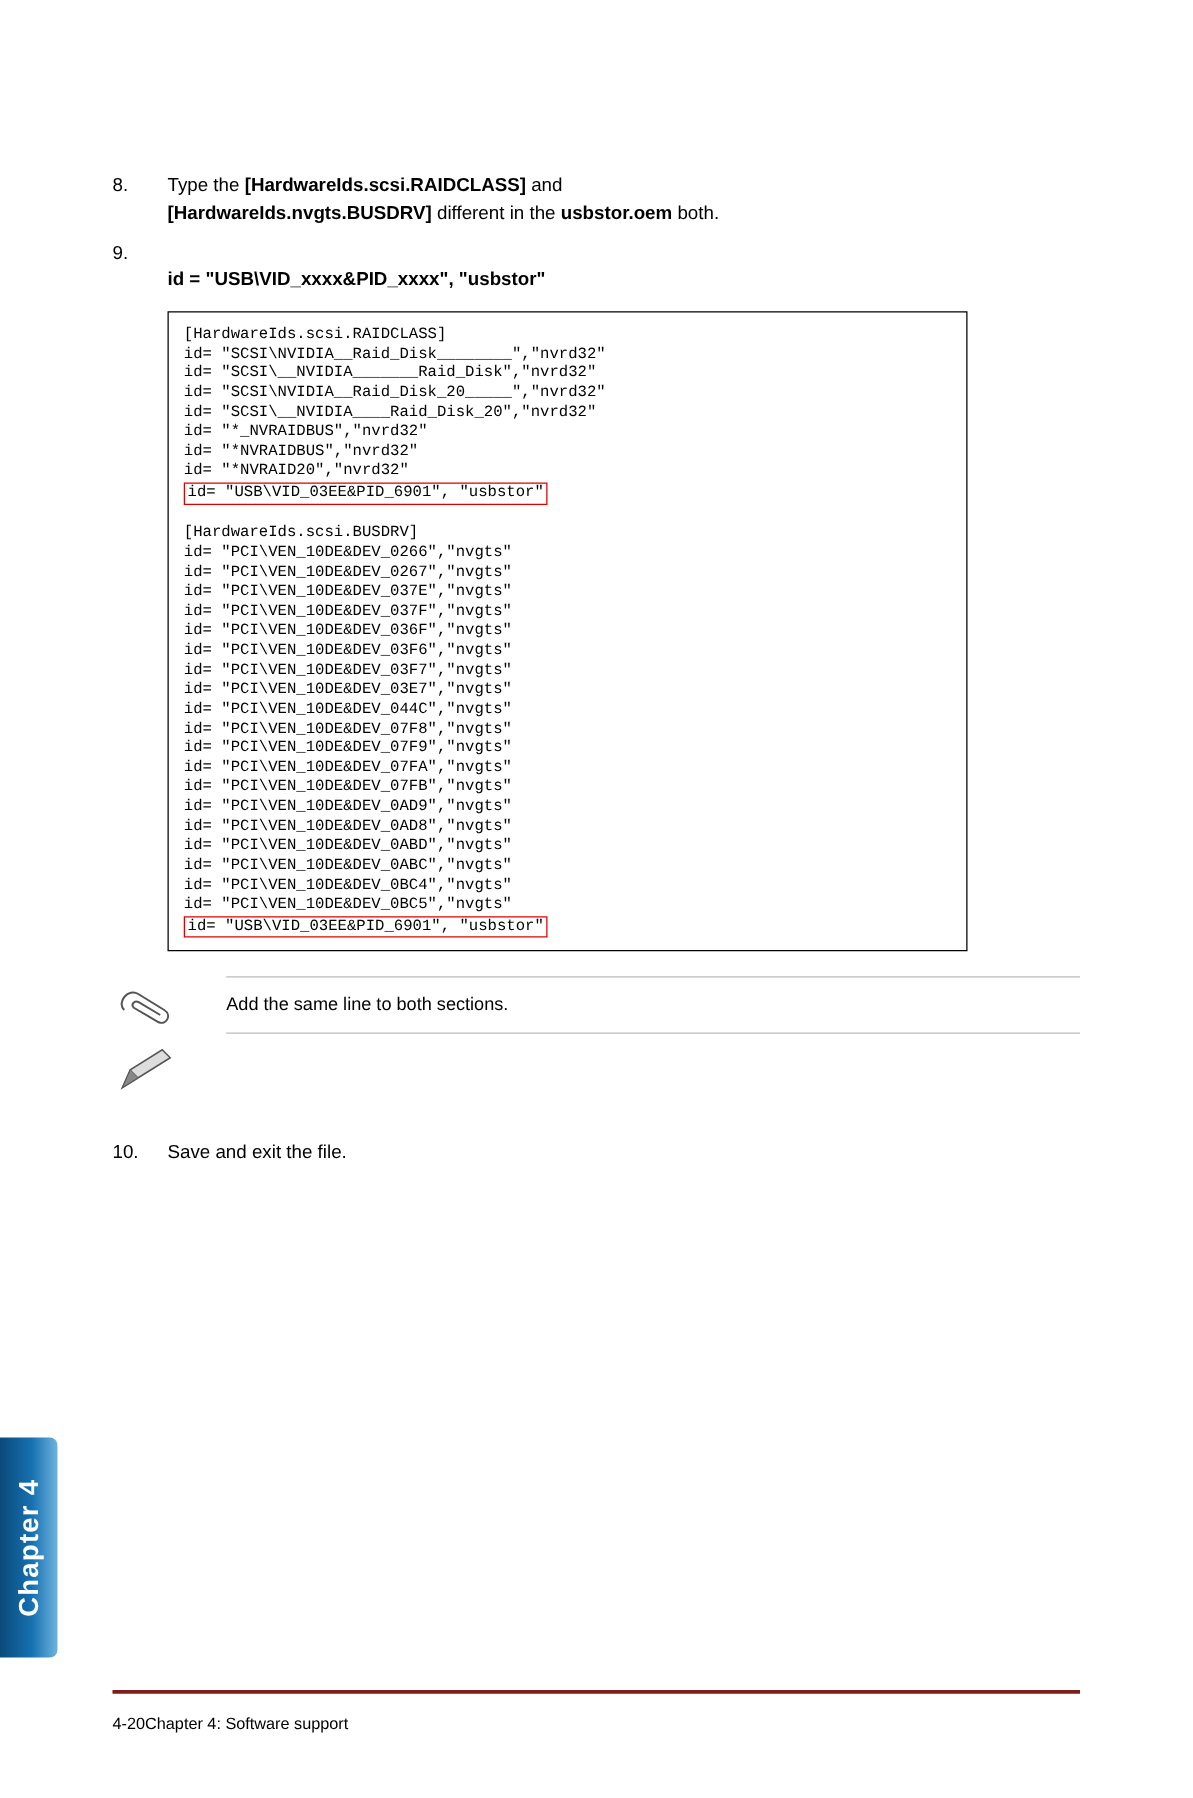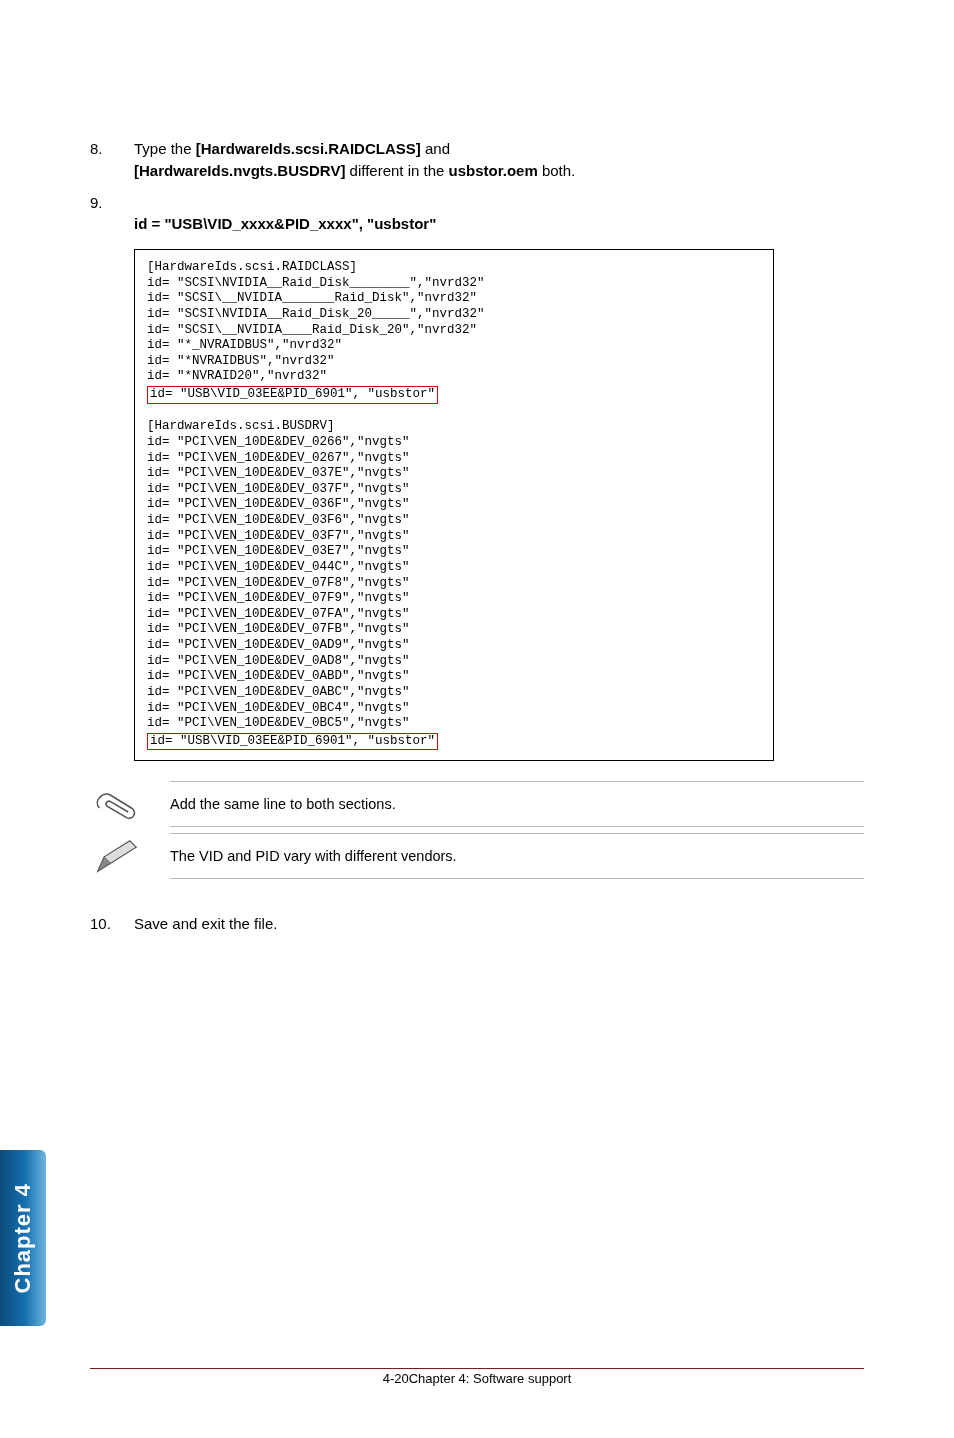--- a/index.html
+++ b/index.html
@@ -41,21 +41,21 @@
     border: 1.5px solid #d00;
     padding: 0 2px;
     margin-top: 1px;
   }
   .notes {
     margin: 16px 0 0 0;
   }
   .note-row {
     display: flex;
     align-items: center;
-    gap: 26px;
+    gap: 37px;
     margin-bottom: 6px;
   }
   .note-icon {
     width: 54px;
     height: 44px;
     display: flex;
     align-items: center;
     justify-content: center;
   }
   .note-text-wrap {
@@ -87,25 +87,25 @@
     writing-mode: vertical-rl;
     transform: rotate(180deg);
     letter-spacing: 1px;
     font-family: Arial, sans-serif;
   }
   .footer {
     position: absolute;
     bottom: 52px;
     left: 90px;
     right: 90px;
-    border-top: 1px solid #7f1d1d;
-    padding-top: 2px;
+    border-top: 3px solid #7f1d1d;
+    padding-top: 16px;
     font-size: 13px;
     display: flex;
-    justify-content: center;
+    justify-content: flex-start;
   }
 </style>
 </head>
 <body>
 
 <div class="page">
 
   <div class="ol-item">
     <div class="ol-num">8.</div>
     <div class="ol-body">
@@ -163,21 +163,20 @@
       </div>
       <div class="note-text-wrap">Add the same line to both sections.</div>
     </div>
     <div class="note-row">
       <div class="note-icon">
         <svg viewBox="0 0 60 50">
             <path d="M6 44 L 14 26 L 46 6 L 54 14 L 22 34 Z" fill="#ddd" stroke="#555" stroke-width="1.5"></path>
             <path d="M6 44 L 14 26 L 22 34 Z" fill="#888" stroke="#555" stroke-width="1"></path>
           </svg>
       </div>
-      <div class="note-text-wrap">The VID and PID vary with different vendors.</div>
     </div>
   </div>
 
   <div class="ol-item" style="margin-top:34px">
     <div class="ol-num">10.</div>
     <div class="ol-body">Save and exit the file.</div>
   </div>
 
 </div>
 

